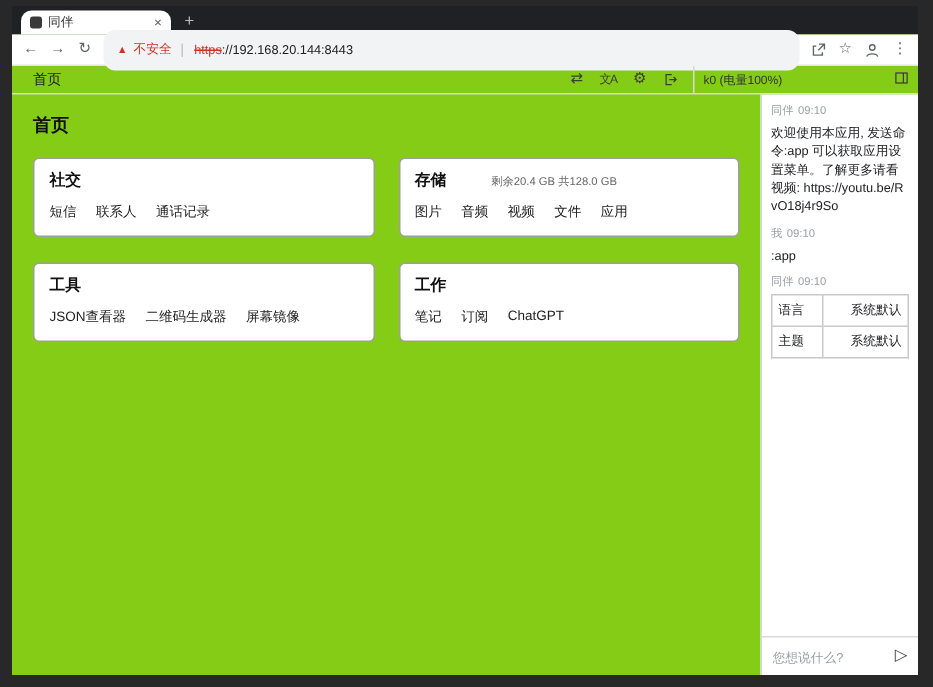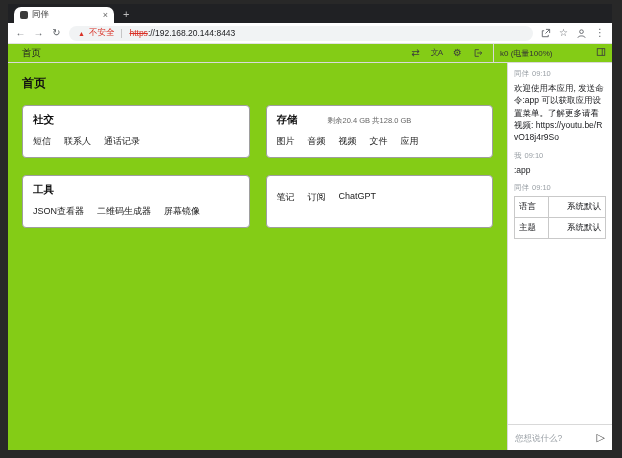--- a/index.html
+++ b/index.html
@@ -17,38 +17,38 @@
   
   .tabstrip { height: 19px; background: #202124; display: flex; align-items: flex-end; padding-left: 6px; flex: 0 0 auto; }
   .tab { height: 16px; width: 100px; background: #fff; border-radius: 7px 7px 0 0; display: flex; align-items: center; gap: 4px; padding: 0 6px; font-size: 8.5px; color: #333; }
   .favicon { width: 8px; height: 8px; background: #3a3a3a; border-radius: 2px; flex: 0 0 auto; }
   .tab-title { flex: 1; white-space: nowrap; overflow: hidden; }
   .tab-close { color: #666; font-size: 9px; line-height: 1; }
   .newtab { color: #bdbdbd; font-size: 11px; margin: 0 0 3px 9px; line-height: 12px; }
   
   .addressbar { height: 21px; background: #fff; display: flex; align-items: center; padding: 0 7px; gap: 7px; border-bottom: 1px solid #e3e3e3; flex: 0 0 auto; }
   .nav-ico { color: #5f6368; font-size: 10px; width: 11px; text-align: center; line-height: 1; }
-  .omnibox { flex: 1; height: 15px; background: #f1f3f4; border-radius: 8px; display: flex; align-items: center; padding: 0 9px; gap: 4px; font-size: 8.5px; white-space: nowrap; overflow: hidden; }
+  .omnibox { flex: 1; height: 27px; background: #f1f3f4; border-radius: 8px; display: flex; align-items: center; padding: 0 9px; gap: 4px; font-size: 8.5px; white-space: nowrap; overflow: hidden; }
   .warning-ico { color: #d93025; font-size: 7px; line-height: 1; }
   .security { color: #d93025; }
   .omni-div { width: 1px; height: 9px; background: #c6c6c6; margin: 0 3px; }
   .url-scheme { color: #d93025; text-decoration: line-through; }
   .url-rest { color: #202124; }
   .tool-icos { display: flex; align-items: center; gap: 8px; color: #5f6368; }
   .tool-ico { font-size: 10px; line-height: 1; }
   .tool-ico svg { display: block; }
   
   .app-header { height: 19px; display: flex; border-bottom: 1px solid #d9d9d9; flex: 0 0 auto; font-size: 9.5px; }
   .app-header-main { flex: 1; display: flex; align-items: center; padding: 0 10px 0 14px; }
   .nav-title { color: #202124; }
   .header-icons { margin-left: auto; display: flex; gap: 11px; align-items: center; color: #3c3c3c; }
   .hd-ico { font-size: 10px; line-height: 1; }
   .hd-ico.translate { font-size: 8px; letter-spacing: -1px; }
   .hd-ico svg { display: block; }
-  .app-header-side { width: 119px; border-left: 1px solid #d9d9d9; display: flex; align-items: center; justify-content: space-between; padding: 0 6px; font-size: 8px; color: #333; }
+  .app-header-side { width: 150px; border-left: 1px solid #d9d9d9; display: flex; align-items: center; justify-content: space-between; padding: 0 6px; font-size: 8px; color: #333; }
   
   .app-body { flex: 1; display: flex; min-height: 0; }
   .main { flex: 1; padding: 0 14px; overflow: hidden; }
   .page-title { font-size: 12px; font-weight: bold; color: #111; margin: 12px 0 13px; }
   .cards { display: grid; grid-template-columns: 1fr 1fr; column-gap: 16px; row-gap: 17px; }
   .card { border: 1px solid #9e9e9e; border-radius: 4px; padding: 7px 10px 9px; background: #fff; }
   .card-head { display: flex; align-items: baseline; gap: 6px; }
   .card-title { font-size: 10.5px; font-weight: bold; color: #111; }
   .card-sub { font-size: 7.5px; color: #666; margin-left: 24px; }
   .card-items { margin-top: 8px; display: flex; gap: 13px; font-size: 9px; color: #222; white-space: nowrap; }
@@ -172,20 +172,23 @@
             <span class="card-title">工具</span>
           </div>
           <div class="card-items">
             <span class="card-item">JSON查看器</span>
             <span class="card-item">二维码生成器</span>
             <span class="card-item">屏幕镜像</span>
           </div>
         </section>
 
         <section class="card">
+          <div class="card-head">
+            <span class="card-title">工作</span>
+          </div>
           <div class="card-items">
             <span class="card-item">笔记</span>
             <span class="card-item">订阅</span>
             <span class="card-item">ChatGPT</span>
           </div>
         </section>
 
       </div>
     </div>
 

